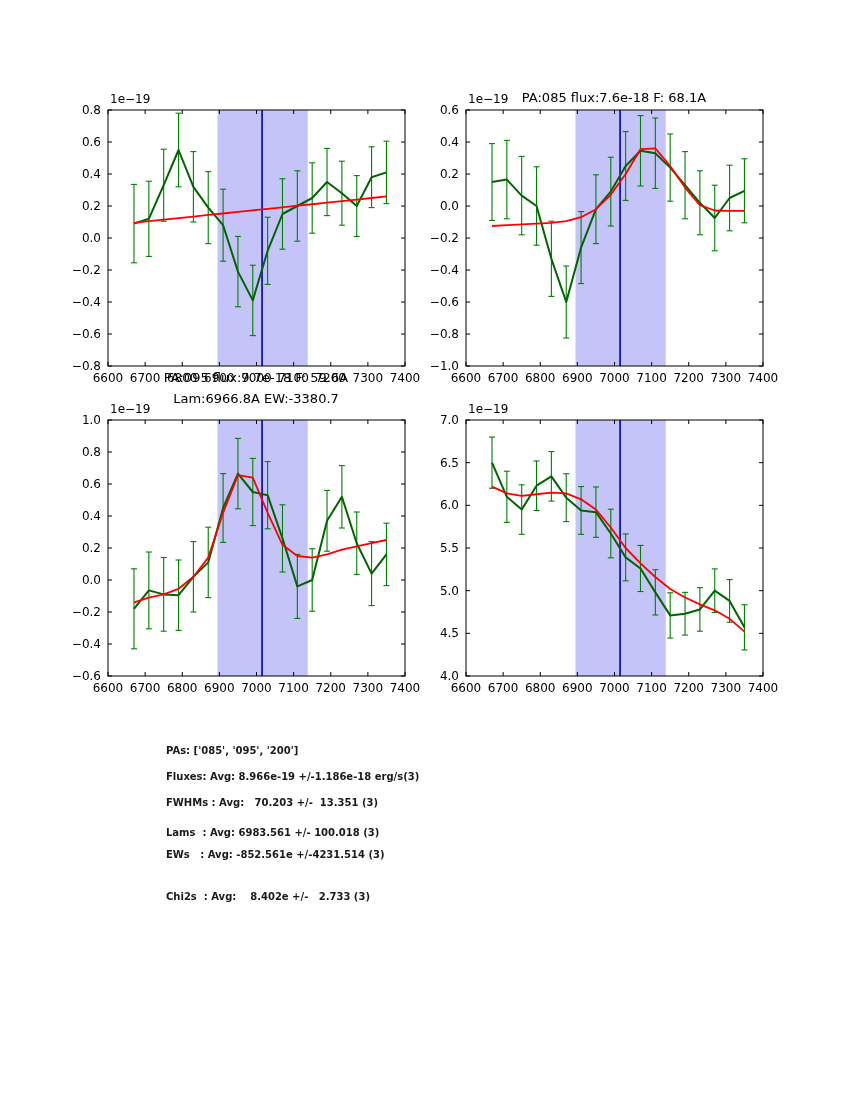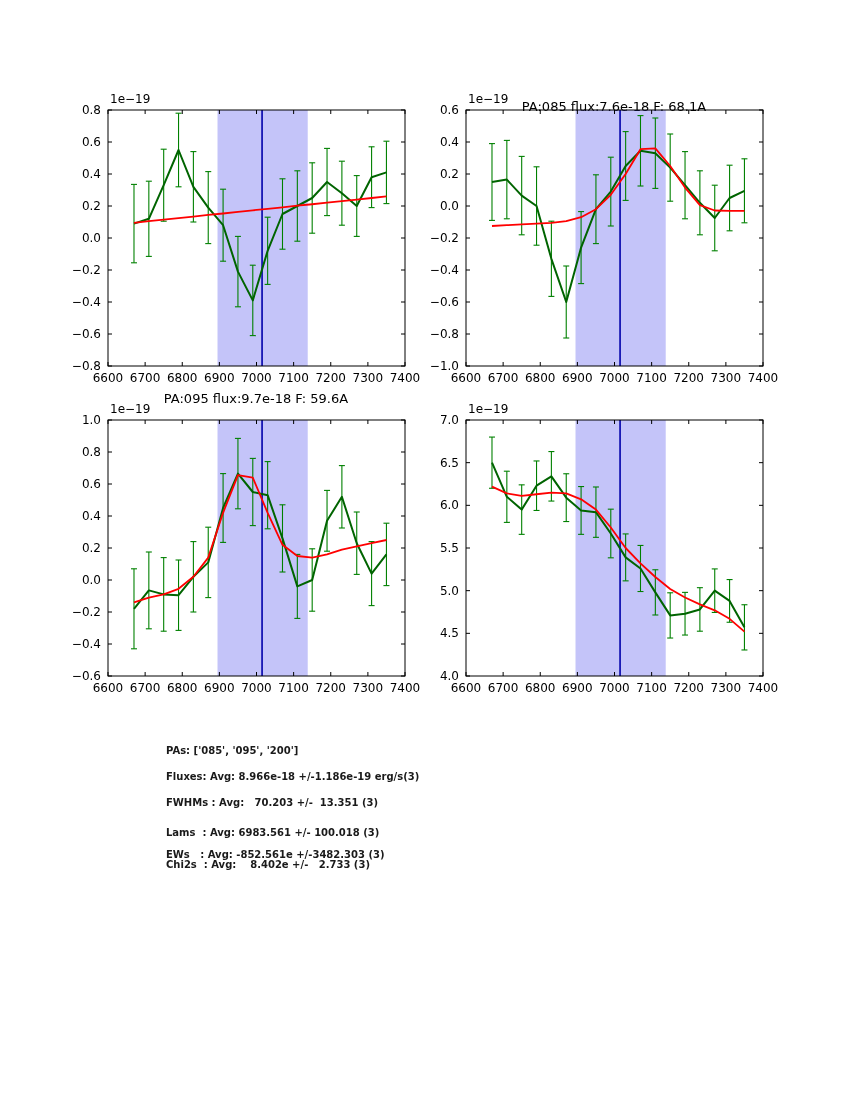--- a/index.html
+++ b/index.html
@@ -10,25 +10,26 @@
               display:flex;flex-direction:column;justify-content:flex-end;
               font-size:13px;line-height:21px;color:#000;}
   .stats-block{position:absolute;left:166px;top:0;width:520px;}
   .stats-line{position:absolute;left:0;font-size:10px;white-space:pre;color:#1a1a1a;font-weight:bold;}
 </style>
 </head>
 <body>
 
 <div id="page">
 
-  <div class="plot-title" style="left:454px;top:64px;margin-top:9px;">
+  <div class="plot-title" style="left:454px;top:64px;">
     <div>PA:085 flux:7.6e-18 F: 68.1A</div>
   </div>
   <div class="plot-title" style="left:96px;top:365px;">
     <div>PA:095 flux:9.7e-18 F: 59.6A</div>
+    <div>Lam:6966.8A EW:-3380.7</div>
   </div>
 
   <svg id="plot0" class="subplot-svg" style="left:40px;top:85px;" width="380" height="310">
       <g>
         <rect x="177.51875" y="25" width="90.21374999999995" height="256" fill="rgba(60,60,235,0.30)"></rect>
       </g>
       <g>
         <line x1="222.06875000000002" y1="25" x2="222.06875000000002" y2="281" stroke="#0000aa" stroke-width="1.6"></line>
       </g>
       <g stroke="#008000" stroke-width="1.1">
@@ -534,20 +535,20 @@
         <text x="61" y="157" text-anchor="end">5.5</text>
         <text x="61" y="199.66666666666666" text-anchor="end">5.0</text>
         <text x="61" y="242.33333333333334" text-anchor="end">4.5</text>
         <text x="61" y="285" text-anchor="end">4.0</text>
       </g>
       <text x="70" y="18" font-size="12" fill="#000000">1e−19</text>
     </svg>
 
   <div class="stats-block">
     <div class="stats-line" style="top:745px;">PAs: ['085', '095', '200']</div>
-    <div class="stats-line" style="top:771px;">Fluxes: Avg: 8.966e-18 +/-1.186e-19 erg/s(3)</div>
+    <div class="stats-line" style="top:771px;">Fluxes: Avg: 8.966e-19 +/-1.186e-18 erg/s(3)</div>
     <div class="stats-line" style="top:797px;">FWHMs : Avg:   70.203 +/-  13.351 (3)</div>
     <div class="stats-line" style="top:827px;">Lams  : Avg: 6983.561 +/- 100.018 (3)</div>
-    <div class="stats-line" style="top:849px;">EWs   : Avg: -852.561e +/-3482.303 (3)</div>
-    <div class="stats-line" style="top:859px;">Chi2s  : Avg:    8.402e +/-   2.733 (3)</div>
+    <div class="stats-line" style="top:849px;">EWs   : Avg: -852.561e +/-4231.514 (3)</div>
+    <div class="stats-line" style="top:891px;">Chi2s  : Avg:    8.402e +/-   2.733 (3)</div>
   </div>
 
 </div>
 
 </body></html>

